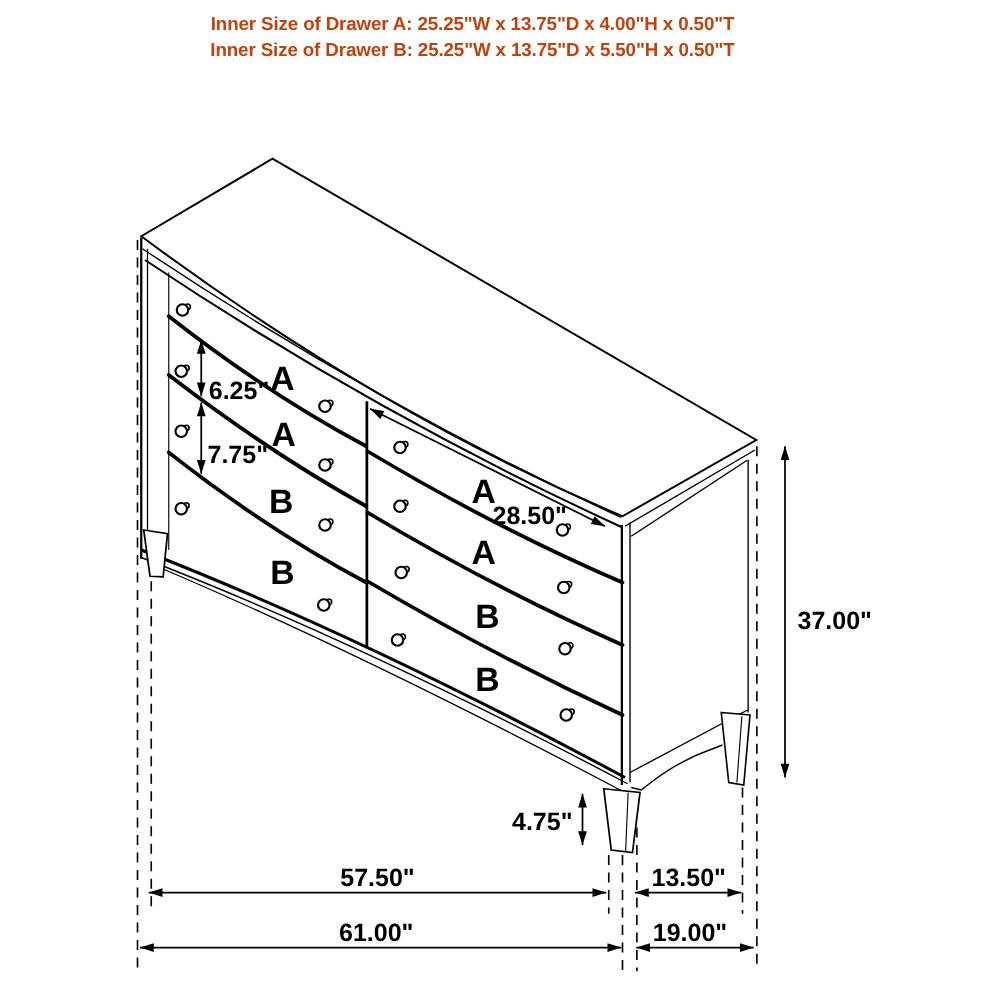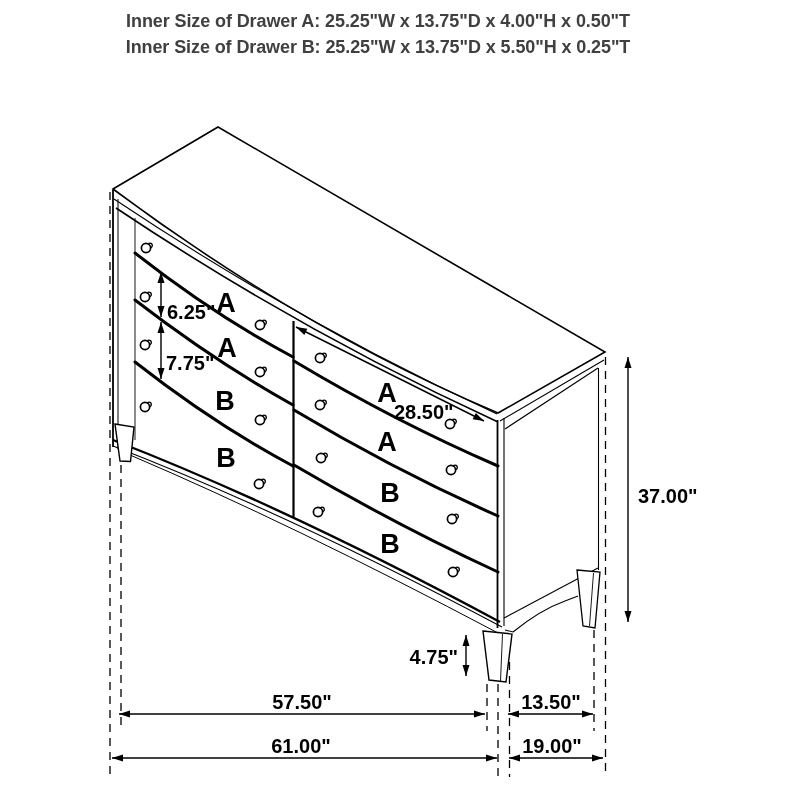--- a/index.html
+++ b/index.html
@@ -1,32 +1,32 @@
 <!DOCTYPE html>
 <html><head>
 <meta charset="utf-8">
 <style>
   html,body{margin:0;padding:0;background:#ffffff;}
   .page{position:relative;width:800px;height:800px;background:#ffffff;overflow:hidden;
         font-family:"Liberation Sans", sans-serif;}
   .hdr{position:absolute;top:9px;left:0;width:756px;text-align:center;
-       font-weight:700;font-size:18px;line-height:1.42;color:#404040;letter-spacing:-0.1px;}
+       font-weight:700;font-size:15px;line-height:1.42;color:#c2410c;letter-spacing:-0.1px;}
   svg{position:absolute;top:0;left:0;}
   svg text{font-family:"Liberation Sans", sans-serif;font-weight:700;fill:#000;}
   .dimtxt{font-size:20px;}
   .lbl{font-size:27px;}
 </style>
 </head>
 <body>
 
 <div class="page">
 
   <div class="hdr">
     <div>Inner Size of Drawer A: 25.25"W x 13.75"D x 4.00"H x 0.50"T</div>
-    <div>Inner Size of Drawer B: 25.25"W x 13.75"D x 5.50"H x 0.25"T</div>
+    <div>Inner Size of Drawer B: 25.25"W x 13.75"D x 5.50"H x 0.50"T</div>
   </div>
 
   <svg width="800" height="800" viewBox="0 0 800 800">
 
     <defs>
       <g id="knob">
         <circle cx="4" cy="-2.5" r="2.3" fill="#fff" stroke="#000" stroke-width="1.3"></circle>
         <circle cx="0" cy="0" r="4.6" fill="#fff" stroke="#000" stroke-width="1.7"></circle>
       </g>
     </defs>

